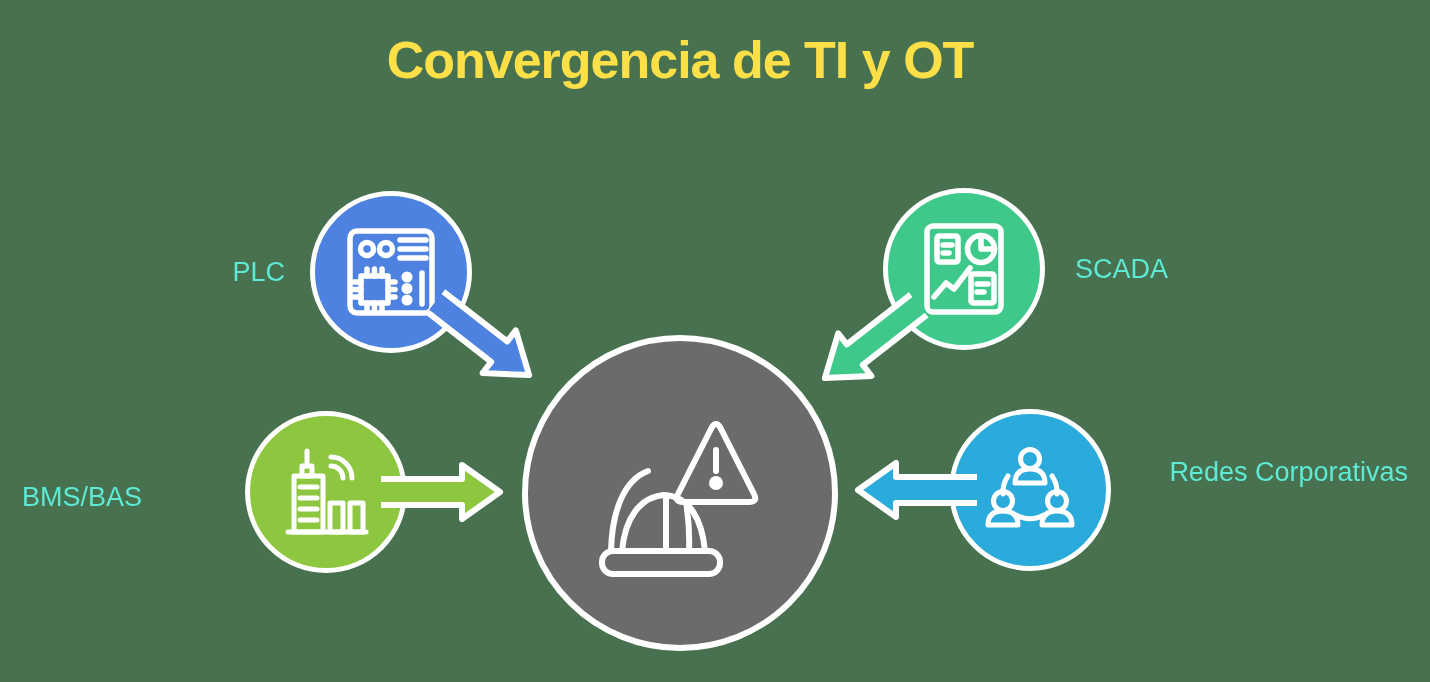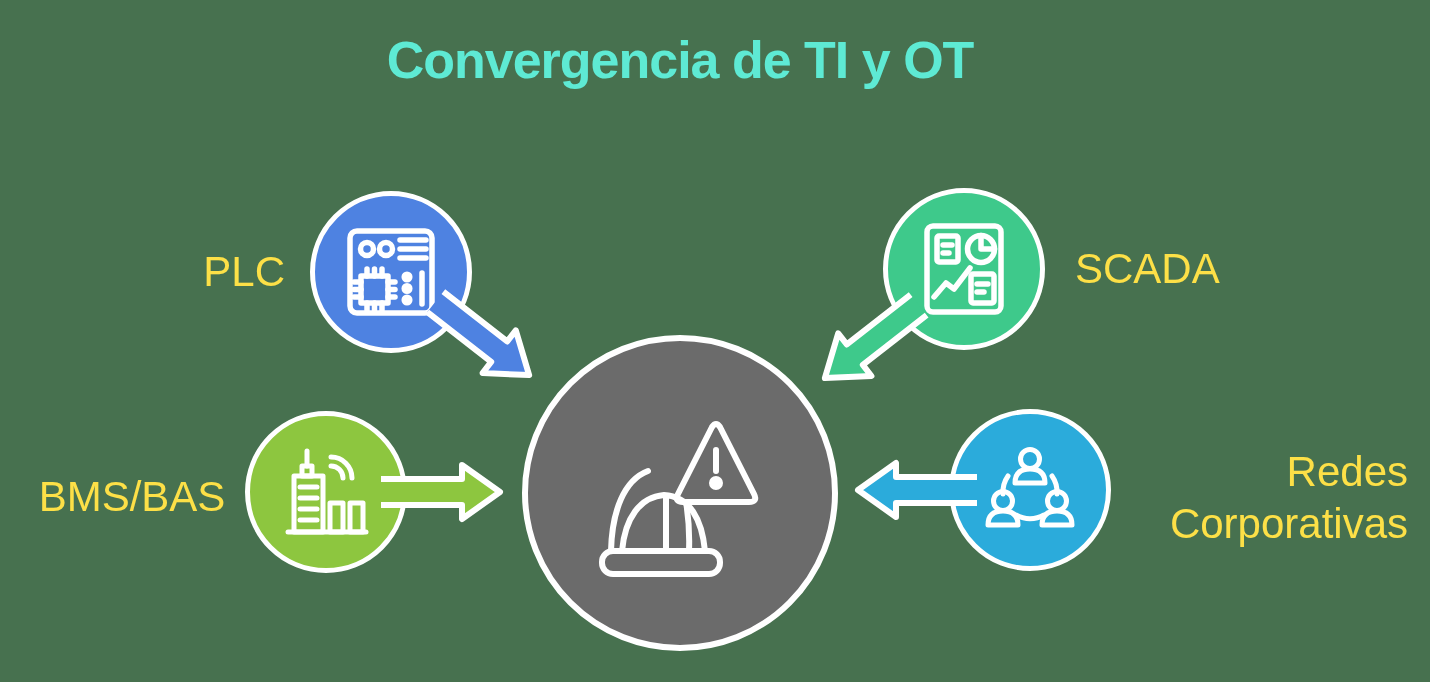--- a/index.html
+++ b/index.html
@@ -1,44 +1,44 @@
 <!DOCTYPE html>
 <html><head>
 <meta charset="utf-8">
 <style>
   html,body{margin:0;padding:0;}
   body{font-family:"Liberation Sans",sans-serif;}
   .canvas{position:relative;width:1430px;height:682px;background:#47714F;overflow:hidden;}
 
   .title{position:absolute;left:0;top:30px;width:1360px;text-align:center;
-         font-size:52px;font-weight:bold;color:#5eead4;letter-spacing:-1px;}
+         font-size:52px;font-weight:bold;color:#fde047;letter-spacing:-1px;}
 
   .node-circle{position:absolute;box-sizing:border-box;width:162px;height:162px;
          border:5px solid #fff;border-radius:50%;display:flex;align-items:center;
          justify-content:center;z-index:2;}
   .circle-plc{left:310px;top:191px;background:#4E82E1;}
   .circle-scada{left:883px;top:188px;background:#3EC98B;}
   .circle-bms{left:245px;top:411px;background:#8DC63F;}
   .circle-redes{left:949px;top:409px;background:#2BABDB;}
 
   .center-circle{position:absolute;box-sizing:border-box;left:522px;top:335px;
          width:316px;height:316px;border:6px solid #fff;border-radius:50%;
          background:#6B6B6B;z-index:2;}
   .center-icon{position:absolute;left:58px;top:73px;}
 
   .arrow{position:absolute;z-index:3;transform-origin:0px 36px;}
   .arrow-plc{left:433px;top:264px;transform:rotate(38deg);}
   .arrow-scada{left:921px;top:267px;transform:rotate(142deg);}
   .arrow-bms{left:378px;top:456px;}
   .arrow-redes{left:980px;top:454px;transform:rotate(180deg);}
 
-  .label{position:absolute;font-size:42px;color:#fde047;z-index:4;line-height:52px;}
+  .label{position:absolute;font-size:27px;color:#5eead4;z-index:4;line-height:52px;}
   .label-plc{left:115px;top:246px;width:170px;text-align:right;}
   .label-scada{left:1075px;top:243px;width:240px;text-align:left;}
-  .label-bms{left:22px;top:471px;width:220px;text-align:center;}
+  .label-bms{left:22px;top:471px;width:220px;text-align:left;}
   .label-redes{left:1138px;top:446px;width:270px;text-align:right;}
 
   .icon-stroke{fill:none;stroke:#fff;stroke-linecap:round;stroke-linejoin:round;}
 </style>
 </head>
 <body>
 
 <div class="canvas">
 
   <div class="title">Convergencia de TI y OT</div>

